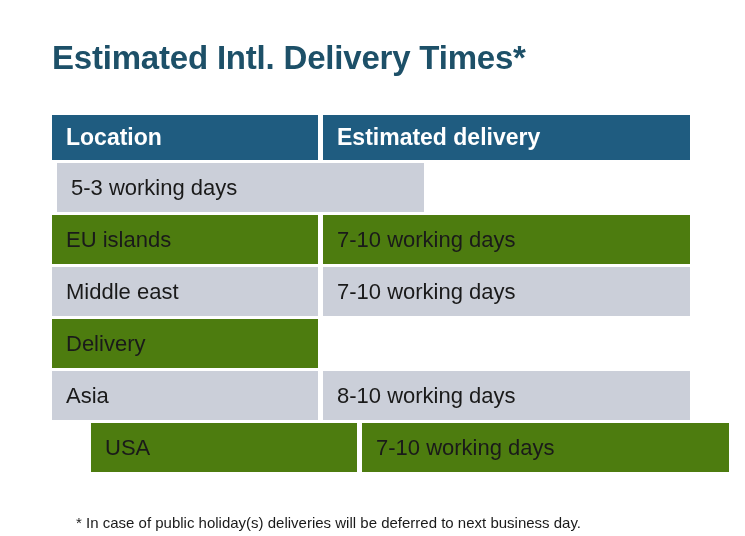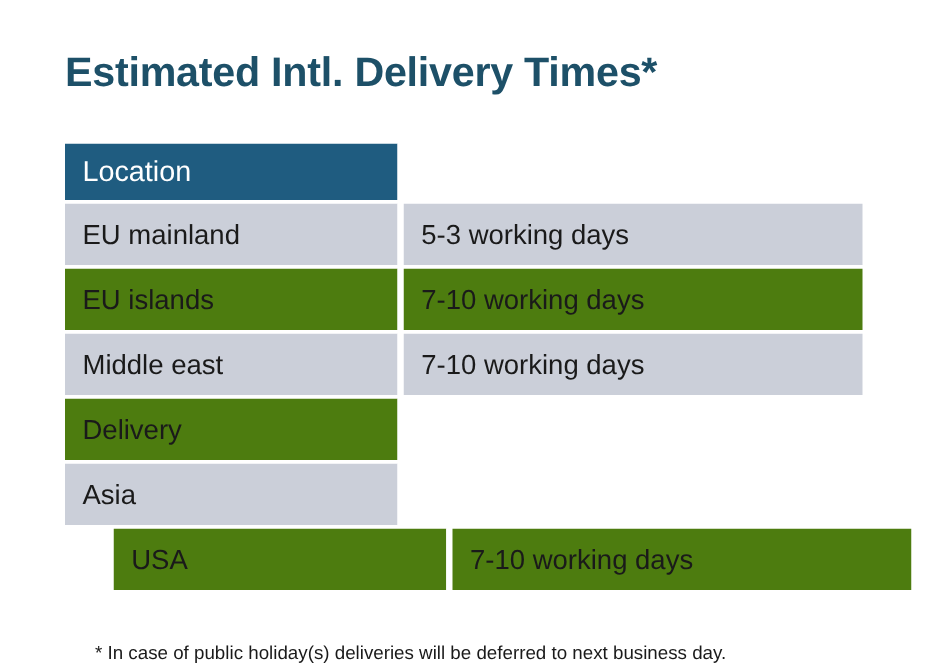--- a/index.html
+++ b/index.html
@@ -75,21 +75,21 @@
   .col-delivery {
     width: 367px;
     flex: 0 0 367px;
   }
 
   .header-row .cell {
     height: 45px;
     background: #1f5c80;
     color: #ffffff;
     font-size: 23px;
-    font-weight: 400;
+    font-weight: 700;
     letter-spacing: 0px;
   }
 
   .body-row .cell {
     height: 49px;
     color: #1a1a1a;
     font-size: 22px;
     font-weight: 400;
   }
 
@@ -117,24 +117,24 @@
 
 <div class="page">
 
   <div class="page-title">Estimated Intl. Delivery Times*</div>
 
   <div class="table">
 
     <div class="row header-row">
       <div class="cell col-location">Location</div>
       <div class="col-gutter"></div>
+      <div class="cell col-delivery">Estimated delivery</div>
     </div>
 
     <div class="row body-row band-dark">
-      <div class="cell col-location">EU mainland</div>
       <div class="col-gutter"></div>
       <div class="cell col-delivery">5-3 working days</div>
     </div>
 
     <div class="row body-row band-light">
       <div class="cell col-location">EU islands</div>
       <div class="col-gutter"></div>
       <div class="cell col-delivery">7-10 working days</div>
     </div>
 
@@ -145,20 +145,21 @@
     </div>
 
     <div class="row body-row band-light">
       <div class="cell col-location">Delivery</div>
       <div class="col-gutter"></div>
     </div>
 
     <div class="row body-row band-dark">
       <div class="cell col-location">Asia</div>
       <div class="col-gutter"></div>
+      <div class="cell col-delivery">8-10 working days</div>
     </div>
 
     <div class="row body-row band-light">
       <div class="cell col-location">USA</div>
       <div class="col-gutter"></div>
       <div class="cell col-delivery">7-10 working days</div>
     </div>
 
   </div>
 

